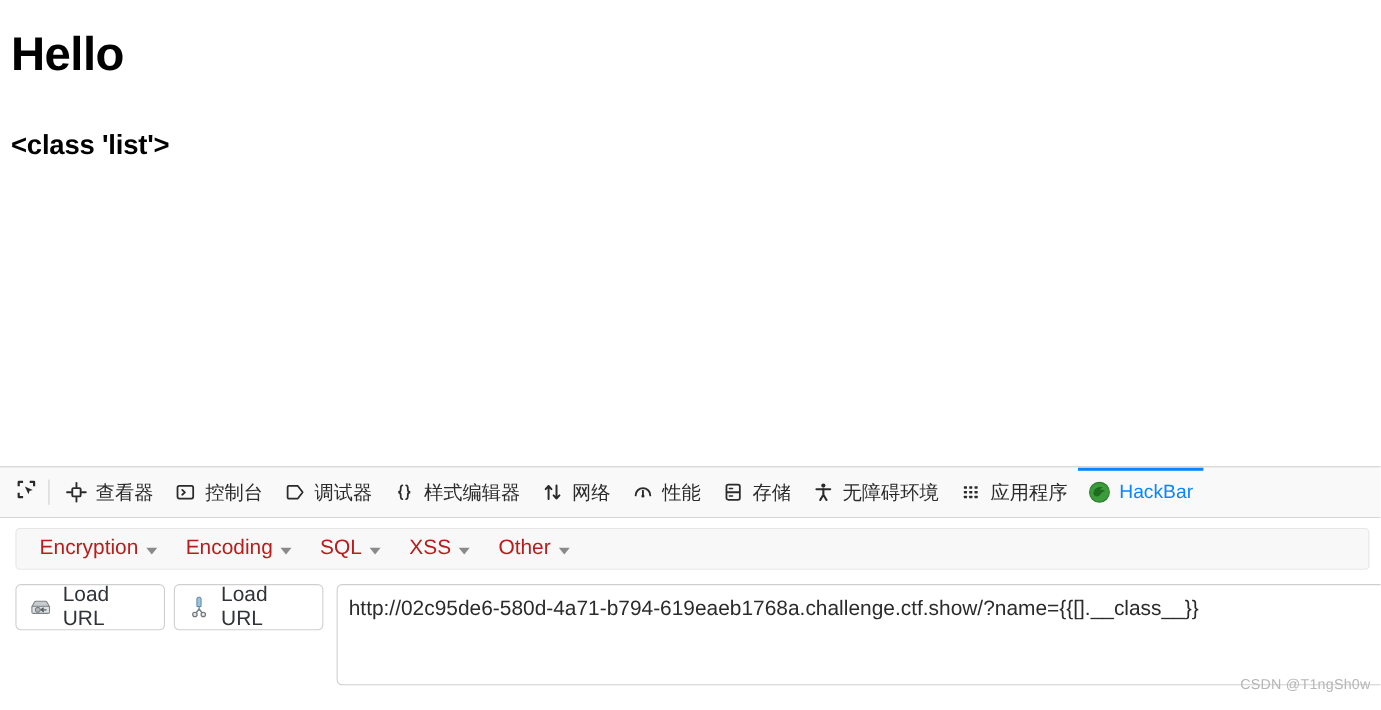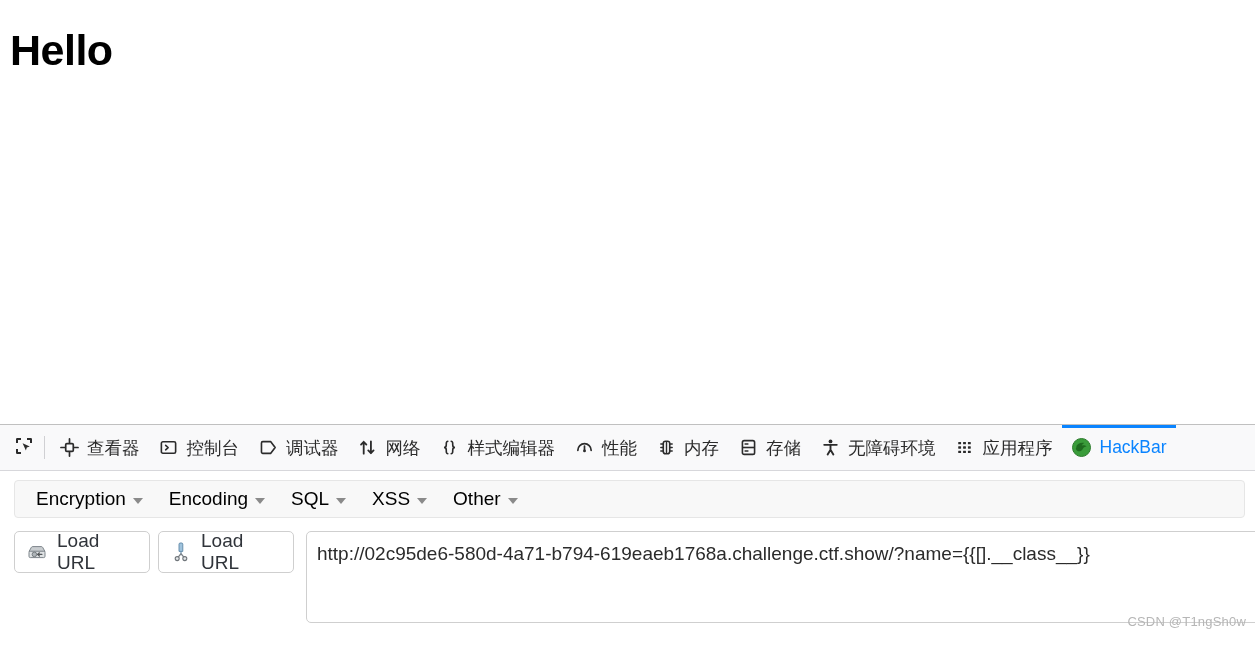--- a/index.html
+++ b/index.html
@@ -118,21 +118,21 @@
     align-items: center;
     padding-left: 10px;
     gap: 4px;
   }
   .hb-menu {
     display: flex;
     align-items: center;
     gap: 7px;
     padding: 4px 11px;
     font-size: 19px;
-    color: #000000;
+    color: #b91c1c;
     cursor: pointer;
     border-radius: 3px;
   }
   .hb-menu .caret {
     width: 0; height: 0;
     border-left: 5.5px solid transparent;
     border-right: 5.5px solid transparent;
     border-top: 6px solid #8a8a8a;
     display: inline-block;
     margin-top: 3px;
@@ -203,20 +203,21 @@
     color: #b6b6b6;
     letter-spacing: 0.2px;
     pointer-events: none;
   }
 </style>
 </head>
 <body>
 
 <div id="page-content">
   <h1 id="page-title">Hello</h1>
+  <h2 id="page-subtitle">&lt;class 'list'&gt;</h2>
 </div>
 
 <div id="devtools">
 
   <div id="devtools-tabbar">
 
     <div class="dt-picker">
       <span class="ico">
         <svg width="22" height="22" viewBox="0 0 22 22">
           <path d="M3 4.2a1.2 1.2 0 0 1 1.2-1.2H8v2H5v3H3V4.2z" fill="#2b2b2b"></path>
@@ -254,58 +255,48 @@
         <svg width="19" height="19" viewBox="0 0 20 20">
           <path d="M2.6 5.2a1.4 1.4 0 0 1 1.4-1.4h8.2l4.8 6.2-4.8 6.2H4a1.4 1.4 0 0 1-1.4-1.4V5.2z" fill="none" stroke="#2b2b2b" stroke-width="1.7" stroke-linejoin="round"></path>
         </svg>
       </span>
       <span>调试器</span>
     </div>
 
     <div class="dt-tab">
       <span class="tab-ico">
         <svg width="19" height="19" viewBox="0 0 20 20">
+          <path d="M8.2 3.4C6.4 3.4 6.6 6 6.6 7.4c0 1.5-1 2.6-2.4 2.6 1.4 0 2.4 1.1 2.4 2.6 0 1.4-.2 4 1.6 4" fill="none" stroke="#2b2b2b" stroke-width="1.7" stroke-linecap="round"></path>
+          <path d="M11.8 3.4c1.8 0 1.6 2.6 1.6 4 0 1.5 1 2.6 2.4 2.6-1.4 0-2.4 1.1-2.4 2.6 0 1.4.2 4-1.6 4" fill="none" stroke="#2b2b2b" stroke-width="1.7" stroke-linecap="round"></path>
+        </svg>
+      </span>
+      <span>样式编辑器</span>
+    </div>
+
+    <div class="dt-tab">
+      <span class="tab-ico">
+        <svg width="19" height="19" viewBox="0 0 20 20">
           <path d="M6 16.5V4M6 4L3.2 7M6 4l2.8 3" fill="none" stroke="#2b2b2b" stroke-width="1.9" stroke-linecap="round" stroke-linejoin="round"></path>
           <path d="M13.6 3.5V16M13.6 16l2.8-3M13.6 16l-2.8-3" fill="none" stroke="#2b2b2b" stroke-width="1.9" stroke-linecap="round" stroke-linejoin="round"></path>
         </svg>
       </span>
       <span>网络</span>
-    </div>
-
-    <div class="dt-tab">
-      <span class="tab-ico">
-        <svg width="19" height="19" viewBox="0 0 20 20">
-          <path d="M8.2 3.4C6.4 3.4 6.6 6 6.6 7.4c0 1.5-1 2.6-2.4 2.6 1.4 0 2.4 1.1 2.4 2.6 0 1.4-.2 4 1.6 4" fill="none" stroke="#2b2b2b" stroke-width="1.7" stroke-linecap="round"></path>
-          <path d="M11.8 3.4c1.8 0 1.6 2.6 1.6 4 0 1.5 1 2.6 2.4 2.6-1.4 0-2.4 1.1-2.4 2.6 0 1.4.2 4-1.6 4" fill="none" stroke="#2b2b2b" stroke-width="1.7" stroke-linecap="round"></path>
-        </svg>
-      </span>
-      <span>样式编辑器</span>
     </div>
 
     <div class="dt-tab">
       <span class="tab-ico">
         <svg width="19" height="19" viewBox="0 0 20 20">
           <path d="M3 13a7 7 0 1 1 14 0" fill="none" stroke="#2b2b2b" stroke-width="1.8" stroke-linecap="round"></path>
           <path d="M10 13V8.4" stroke="#2b2b2b" stroke-width="1.8" stroke-linecap="round"></path>
           <circle cx="10" cy="13.6" r="1.5" fill="#2b2b2b"></circle>
         </svg>
       </span>
       <span>性能</span>
     </div>
 
-    <div class="dt-tab">
-      <span class="tab-ico">
-        <svg width="19" height="19" viewBox="0 0 20 20">
-          <rect x="6.6" y="3.4" width="6.8" height="13.2" rx="2.4" fill="none" stroke="#2b2b2b" stroke-width="1.7"></rect>
-          <path d="M10 3.4v13.2" stroke="#2b2b2b" stroke-width="1.5"></path>
-          <path d="M6.6 6.4H4M6.6 10H4M6.6 13.6H4M13.4 6.4H16M13.4 10H16M13.4 13.6H16" stroke="#2b2b2b" stroke-width="1.5" stroke-linecap="round"></path>
-        </svg>
-      </span>
-      <span>内存</span>
-    </div>
 
     <div class="dt-tab">
       <span class="tab-ico">
         <svg width="19" height="19" viewBox="0 0 20 20">
           <rect x="3.6" y="2.8" width="12.8" height="14.4" rx="1.8" fill="none" stroke="#2b2b2b" stroke-width="1.7"></rect>
           <path d="M3.6 10h12.8" stroke="#2b2b2b" stroke-width="1.7"></path>
           <path d="M6.4 6.4h3M6.4 13.6h3" stroke="#2b2b2b" stroke-width="1.5" stroke-linecap="round"></path>
         </svg>
       </span>
       <span>存储</span>

